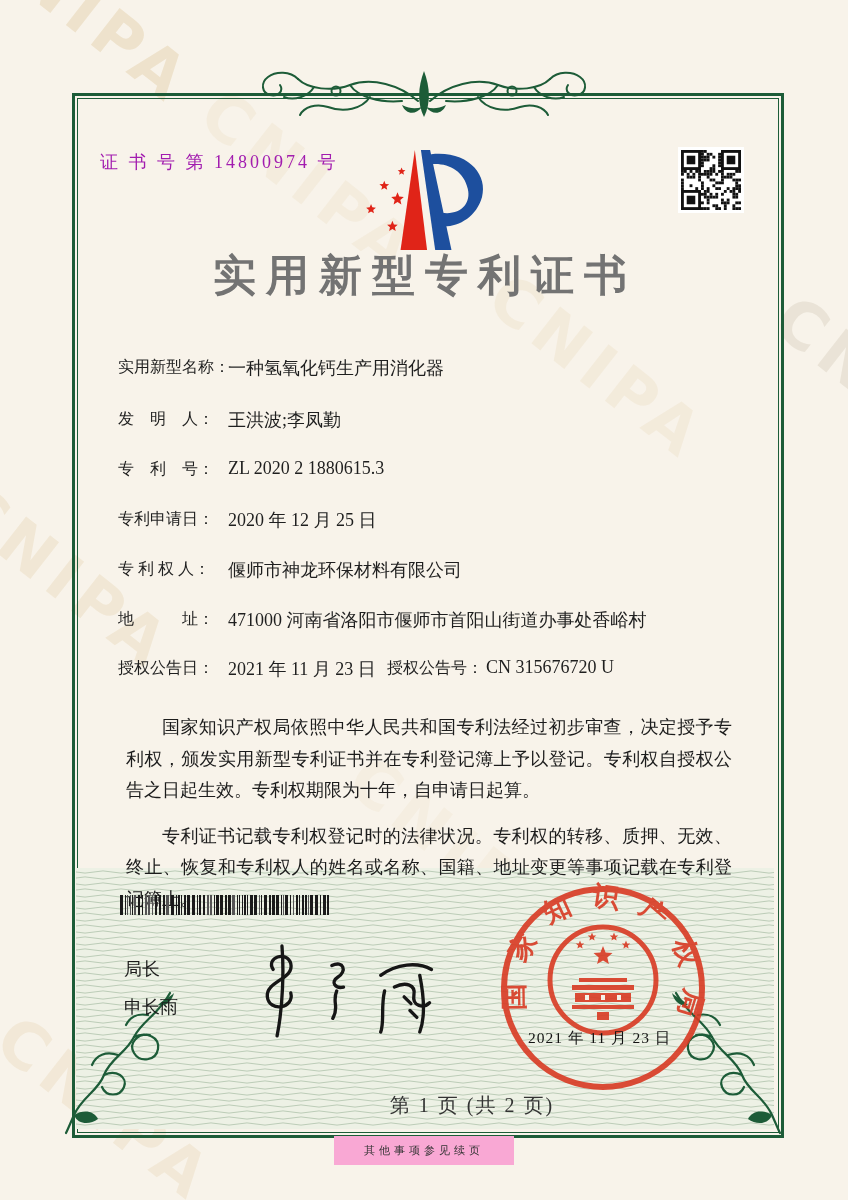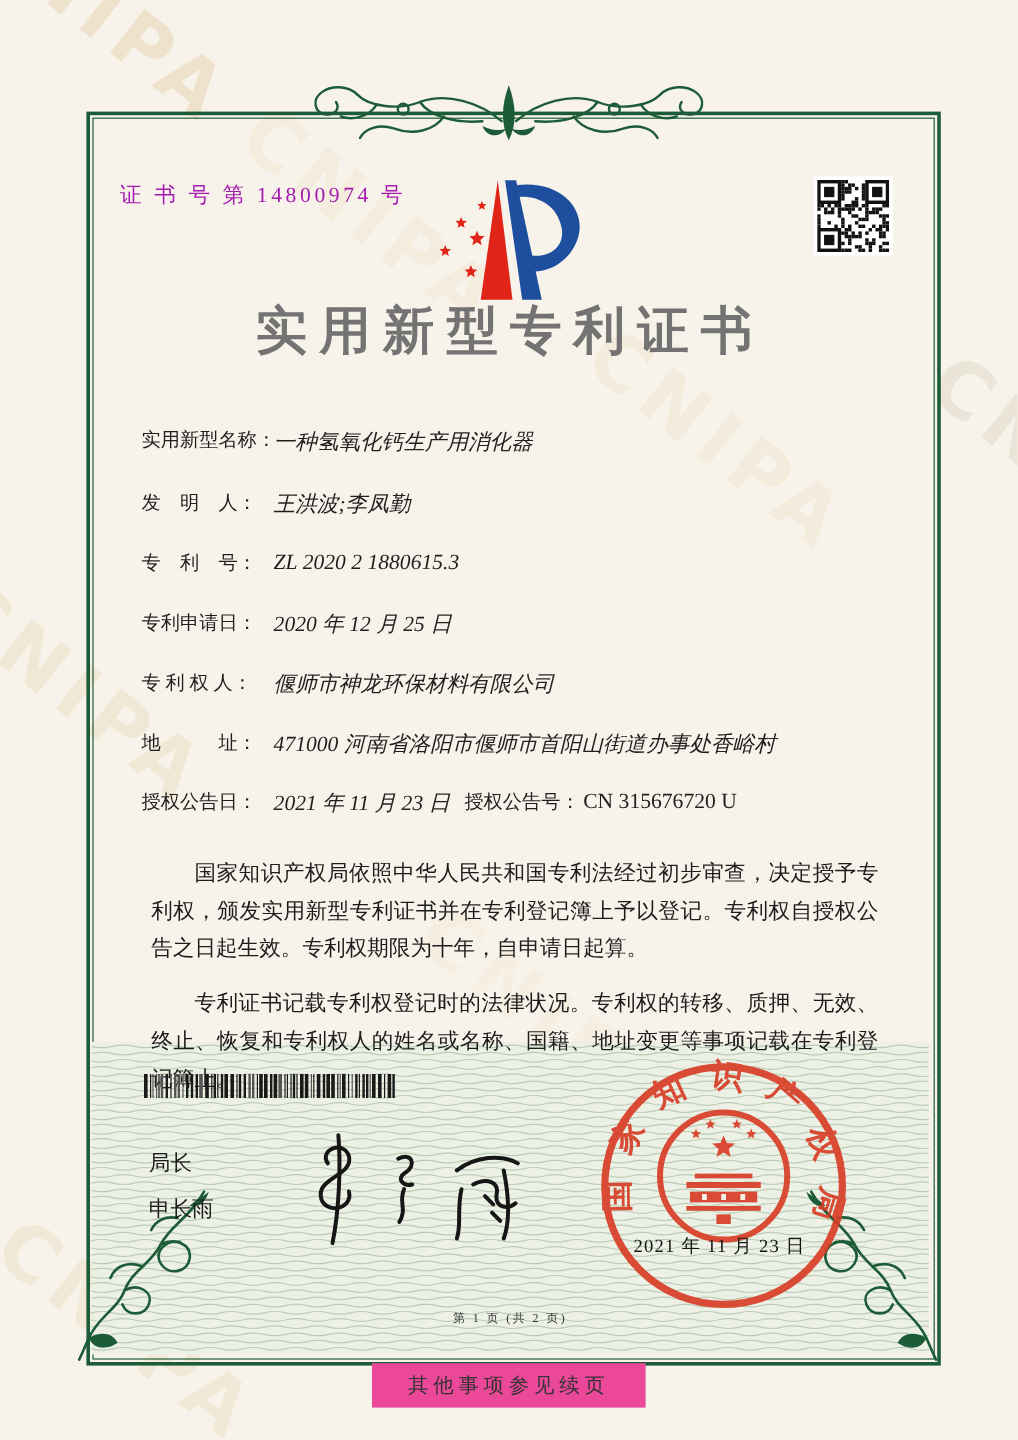--- a/index.html
+++ b/index.html
@@ -17,41 +17,41 @@
   .frame-inner{position:absolute;inset:2px;border:1px solid var(--frame-green,#1d5c38);}
   
   .waves{position:absolute;left:76px;top:868px;width:698px;height:261px;}
   .cert-number{position:absolute;left:100px;top:150px;font-size:18px;letter-spacing:3px;color:#a21caf;}
   .logo{position:absolute;left:352px;top:144px;width:146px;height:112px;}
   .qrbox{position:absolute;left:678px;top:147px;background:#fff;padding:3px;line-height:0;}
   .title{position:absolute;left:72px;top:247px;width:706px;text-align:center;
          font-size:43px;font-weight:bold;letter-spacing:10px;color:#737373;}
   .frow{position:absolute;left:118px;height:26px;white-space:nowrap;font-size:18px;}
   .flabel{display:inline-block;font-size:16px;color:#1f1f1f;text-align:right;}
-  .fvalue{position:absolute;left:110px;top:0;font-size:18px;color:#1f1f1f;font-style:italic;}
+  .fvalue{position:absolute;left:110px;top:0;font-size:18px;color:#1f1f1f;}
   .flabel2{position:absolute;left:269px;top:1px;font-size:16px;color:#1f1f1f;}
   .fvalue2{position:absolute;left:368px;top:0;font-size:18px;color:#1f1f1f;}
   .body-text{position:absolute;left:112px;top:698px;width:634px;font-size:18px;
              line-height:31.5px;color:#1c1c1c;text-align:justify;}
   .body-text p{margin:14px;text-indent:2em;}
   .barcode{position:absolute;left:120px;top:895px;}
   .sig-title{position:absolute;left:124px;top:957px;font-size:18px;color:#1c1c1c;
              font-family:"Liberation Sans","DejaVu Sans",sans-serif;}
   .sig-name{position:absolute;left:124px;top:995px;font-size:18px;color:#1c1c1c;
             font-family:"Liberation Sans","DejaVu Sans",sans-serif;}
   .sig-hand{position:absolute;left:238px;top:936px;}
   .seal{position:absolute;left:493px;top:878px;width:220px;height:220px;opacity:.9;}
   .seal-arc{font-size:27px;font-weight:bold;letter-spacing:19px;
             fill:var(--seal-red,#d83a23);font-family:"Liberation Serif",serif;}
   .seal-date{position:absolute;left:528px;top:1028px;font-size:15.5px;letter-spacing:1px;
              color:#141414;z-index:5;}
   .page-info{position:absolute;left:72px;top:1092px;width:706px;text-align:center;
-             font-size:10px;letter-spacing:2px;color:#333;}
+             font-size:20px;letter-spacing:2px;color:#333;padding-left:47px;}
   .cont-note{position:absolute;left:50%;top:1136px;transform:translateX(-50%);
-             background:#ec4899;padding:7px 30px;font-size:17px;letter-spacing:4px;color:#333;}
+             background:#f9a8d4;padding:7px 30px;font-size:11px;letter-spacing:4px;color:#333;}
   .ornament{position:absolute;pointer-events:none;}
 </style>
 </head>
 <body>
 
 <div class="page">
 
   <div class="wm" style="left:-44px;top:-26px;opacity:.55">CNIPA</div>
   <div class="wm" style="left:182px;top:146px;opacity:.22">CNIPA</div>
   <div class="wm" style="left:470px;top:330px;opacity:.26">CNIPA</div>

